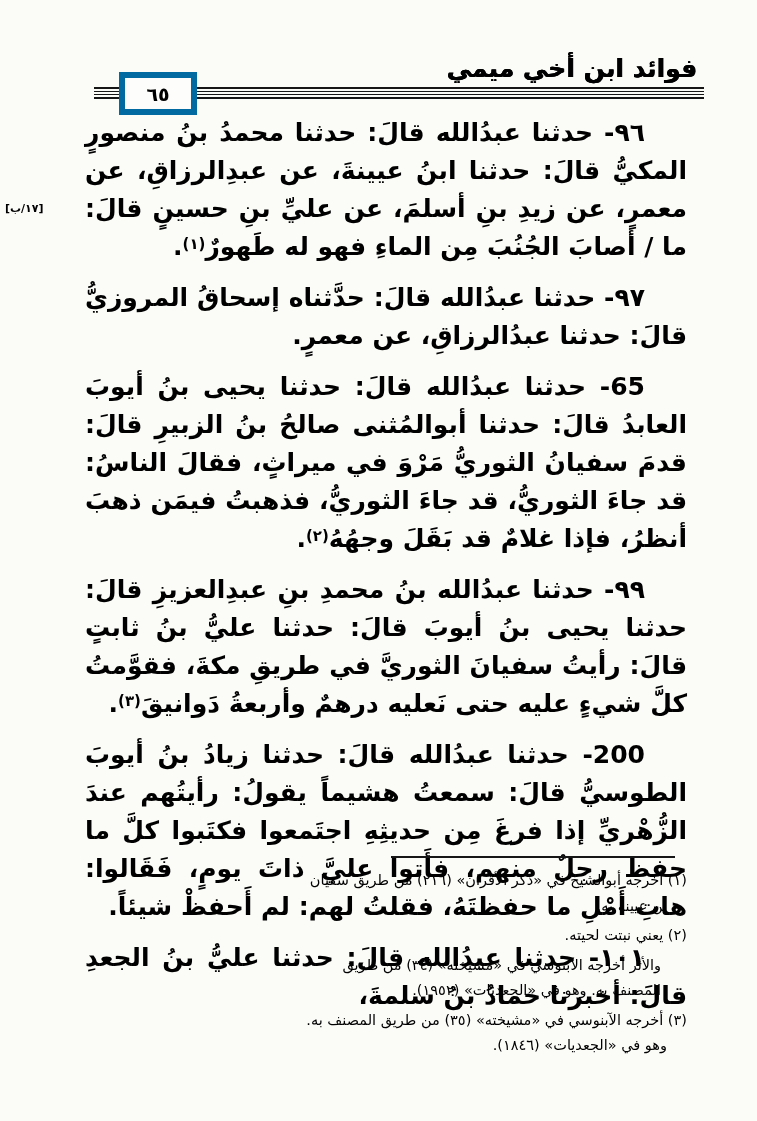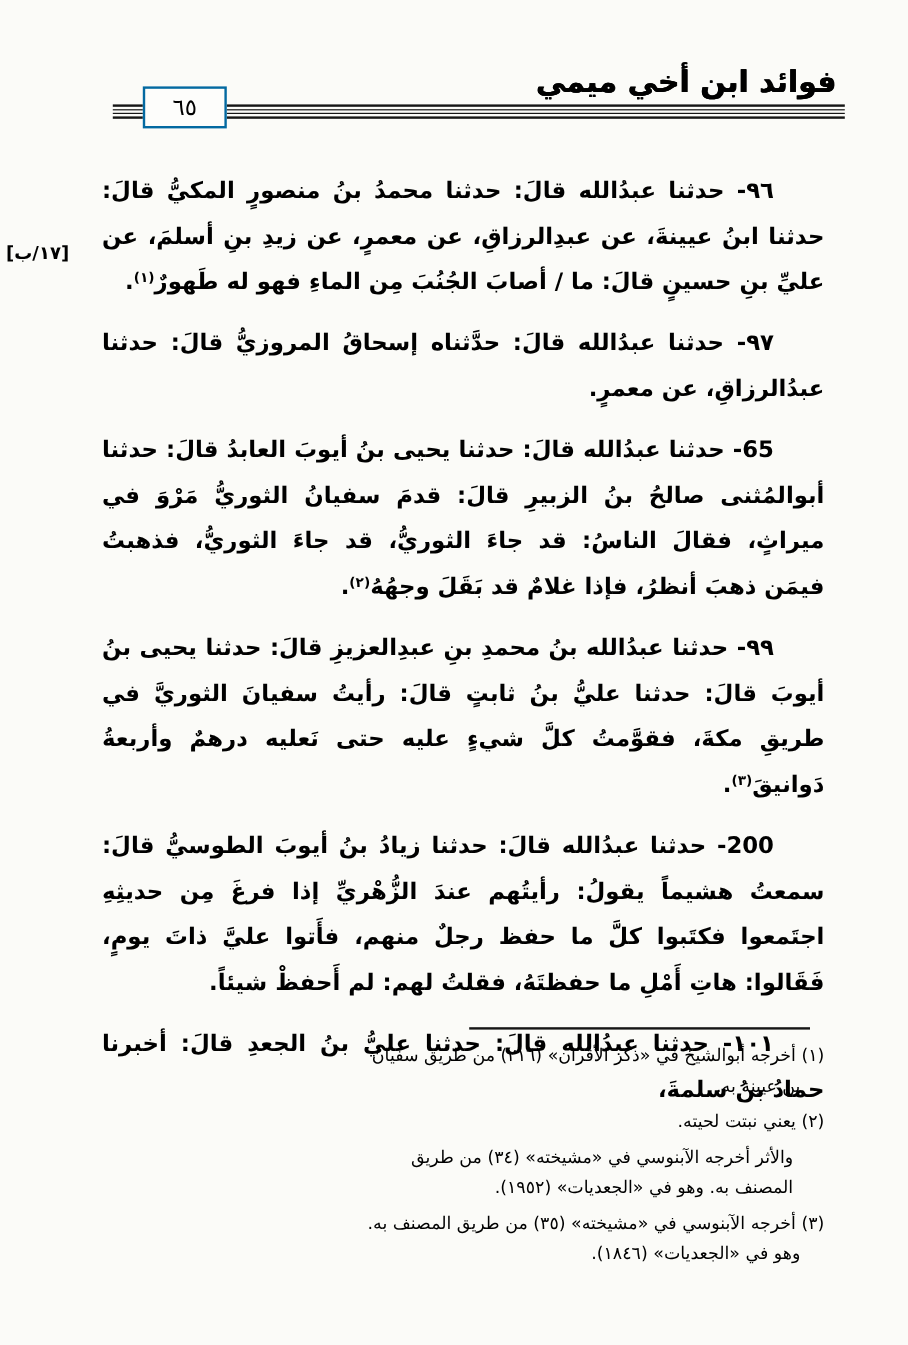--- a/index.html
+++ b/index.html
@@ -37,49 +37,49 @@
   .rl-b { height: 1px; margin-bottom: 2px; }
   .rl-c { height: 1px; margin-bottom: 2px; }
   .rl-d { height: 2px; }
   .page-number-box {
     position: absolute;
     top: 72px;
     left: 119px;
     width: 66px;
     height: 31px;
     background: #fdfdfb;
-    border: 2px solid #0369a1;
+    border: 6px solid #0369a1;
     z-index: 2;
     display: flex;
     align-items: center;
     justify-content: center;
     font-size: 19px;
-    font-weight: normal;
+    font-weight: bold;
   }
 
   
   .margin-note {
     position: absolute;
     top: 202px;
     left: 5px;
     direction: rtl;
-    font-size: 15px;
+    font-size: 11px;
     font-weight: bold;
     white-space: nowrap;
   }
 
   
   .body-text {
     position: absolute;
-    top: 140px;
+    top: 114px;
     right: 70px;
     width: 602px;
     direction: rtl;
     text-align: justify;
-    font-size: 19px;
+    font-size: 25px;
     font-weight: bold;
     line-height: 38px;
     margin-left: 18px;
   }
   .body-text p {
     margin: 0 0 13px 0;
     text-indent: 42px;
   }
   .note-ref {
     font-size: 0.6em;

